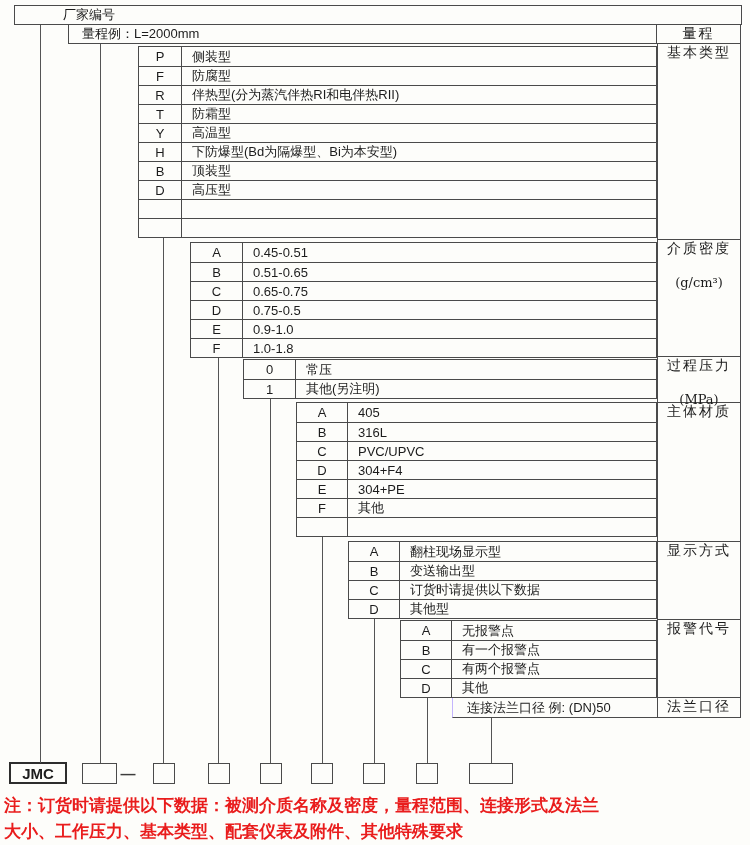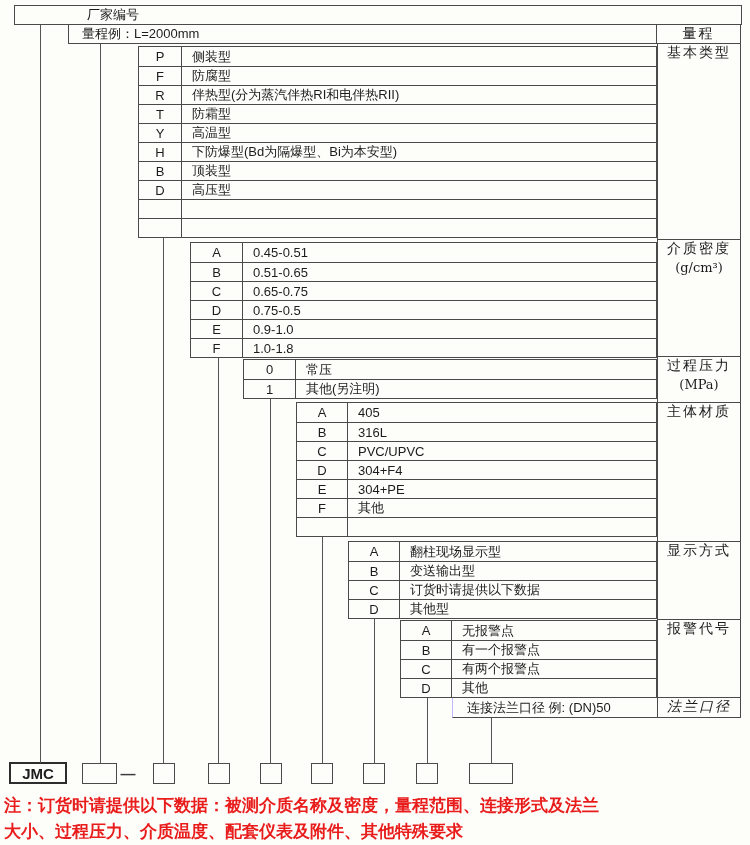--- a/index.html
+++ b/index.html
@@ -1,34 +1,34 @@
 <!DOCTYPE html>
 <html><head>
 <meta charset="utf-8">
 <style>
   html,body{margin:0;padding:0;background:#fff;}
   #canvas{position:relative;width:750px;height:845px;background:#fdfdfa;
           font-family:"Liberation Sans",sans-serif;color:#1c1c1c;overflow:hidden;}
   .abs{position:absolute;box-sizing:border-box;}
   .box{border:1px solid #4a4a4a;}
   #manu-box{left:14px;top:5px;width:728px;height:20px;display:flex;align-items:center;
-            padding-left:72px;font-size:13px;}
+            padding-left:48px;font-size:13px;}
   #range-row{left:68px;top:25px;width:673px;height:19px;display:flex;
              border-left:1px solid #4a4a4a;border-right:1px solid #4a4a4a;border-bottom:1px solid #4a4a4a;}
   .range-desc{flex:1;display:flex;align-items:center;padding-left:13px;font-size:13px;}
   .range-cat{width:84px;border-left:1px solid #4a4a4a;box-sizing:border-box;display:flex;
              align-items:center;justify-content:center;}
   .cat-font{font-family:"DejaVu Serif","Liberation Serif",serif;font-size:14px;letter-spacing:2px;}
   #label-col{left:657px;top:44px;width:84px;height:674px;
              border-left:1px solid #4a4a4a;border-right:1px solid #4a4a4a;}
   .cat-cell{display:flex;flex-direction:column;align-items:center;justify-content:flex-start;
             border-bottom:1px solid #4a4a4a;box-sizing:border-box;
             font-family:"DejaVu Serif","Liberation Serif",serif;font-size:14px;}
   .cat-main{letter-spacing:2px;}
-  .cat-sub{font-size:13px;letter-spacing:0;margin-top:2px;}
+  .cat-sub{font-size:13px;letter-spacing:0;margin-top:17px;}
   .sub-table{position:absolute;border:1px solid #4a4a4a;box-sizing:border-box;}
   .row{display:flex;height:19px;box-sizing:border-box;align-items:center;font-size:13px;}
   .row + .row{border-top:1px solid #4a4a4a;}
   .code{display:flex;align-items:center;justify-content:center;height:100%;
         border-right:1px solid #4a4a4a;box-sizing:border-box;flex:none;}
   .desc{flex:1;padding-left:10px;white-space:nowrap;overflow:hidden;}
   #flange-row{left:452px;top:698px;width:205px;height:20px;
               border-left:1px solid #c4b5fd;border-bottom:1px solid #4a4a4a;
               display:flex;align-items:center;padding-left:14px;font-size:13px;white-space:nowrap;}
   .vline{position:absolute;width:1px;background:#545454;}
@@ -70,38 +70,38 @@
       </div>
       <div class="cat-cell" style="height: 139px;">
         <div class="cat-main">主体材质</div>
       </div>
       <div class="cat-cell" style="height: 78px;">
         <div class="cat-main">显示方式</div>
       </div>
       <div class="cat-cell" style="height: 78px;">
         <div class="cat-main">报警代号</div>
       </div>
-      <div class="cat-cell" style="height: 20px; font-style: italic;">
+      <div class="cat-cell" style="height: 20px;">
         <div class="cat-main">法兰口径</div>
       </div>
     </div>
 
   <div class="abs" id="flange-row">
     <span>连接法兰口径 例: (DN)50</span>
   </div>
 
   <div id="jmc-box" class="abs">
     <span>JMC</span>
   </div>
 
   <div id="dash-sep" class="abs">—</div>
 
   <div class="note" style="color: rgb(233, 28, 28);">
     <div>注：订货时请提供以下数据：被测介质名称及密度，量程范围、连接形式及法兰</div>
-    <div>大小、过程压力、介质温度、配套仪表及附件、其他特殊要求</div>
+    <div>大小、工作压力、基本类型、配套仪表及附件、其他特殊要求</div>
   </div>
 
 <div class="sub-table" style="left: 138px; top: 46px; width: 519px;">
       <div class="row">
         <div class="code" style="width: 43px;">P</div>
         <div class="desc">侧装型</div>
       </div>
       <div class="row">
         <div class="code" style="width: 43px;">F</div>
         <div class="desc">防腐型</div>

